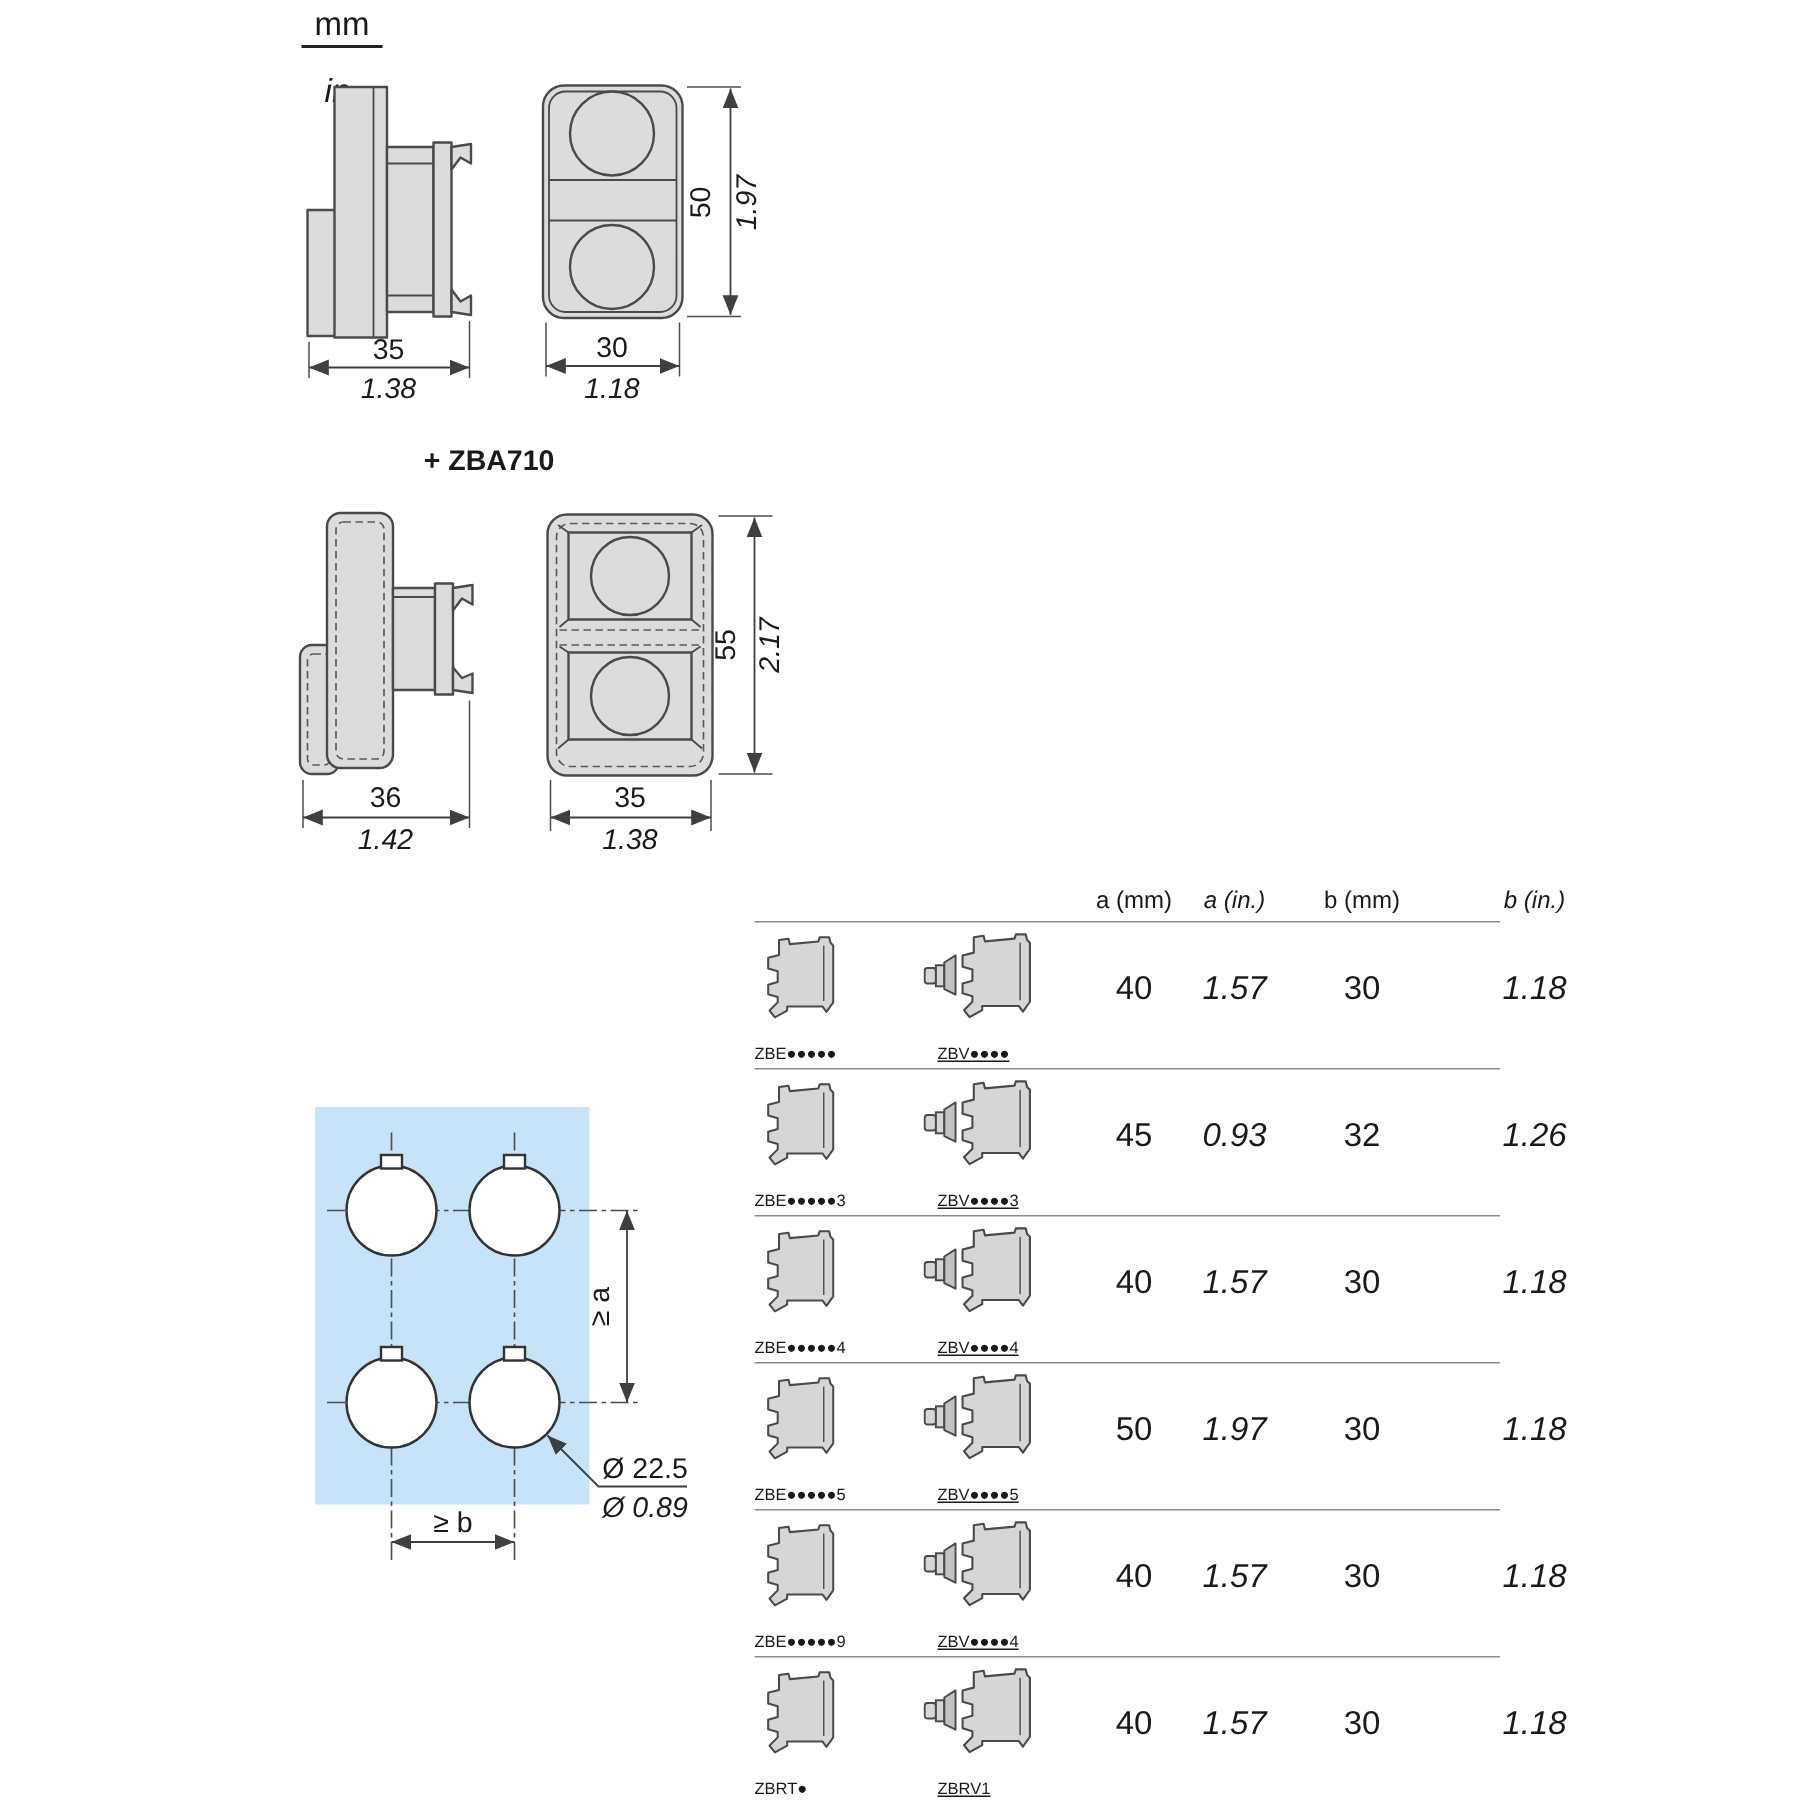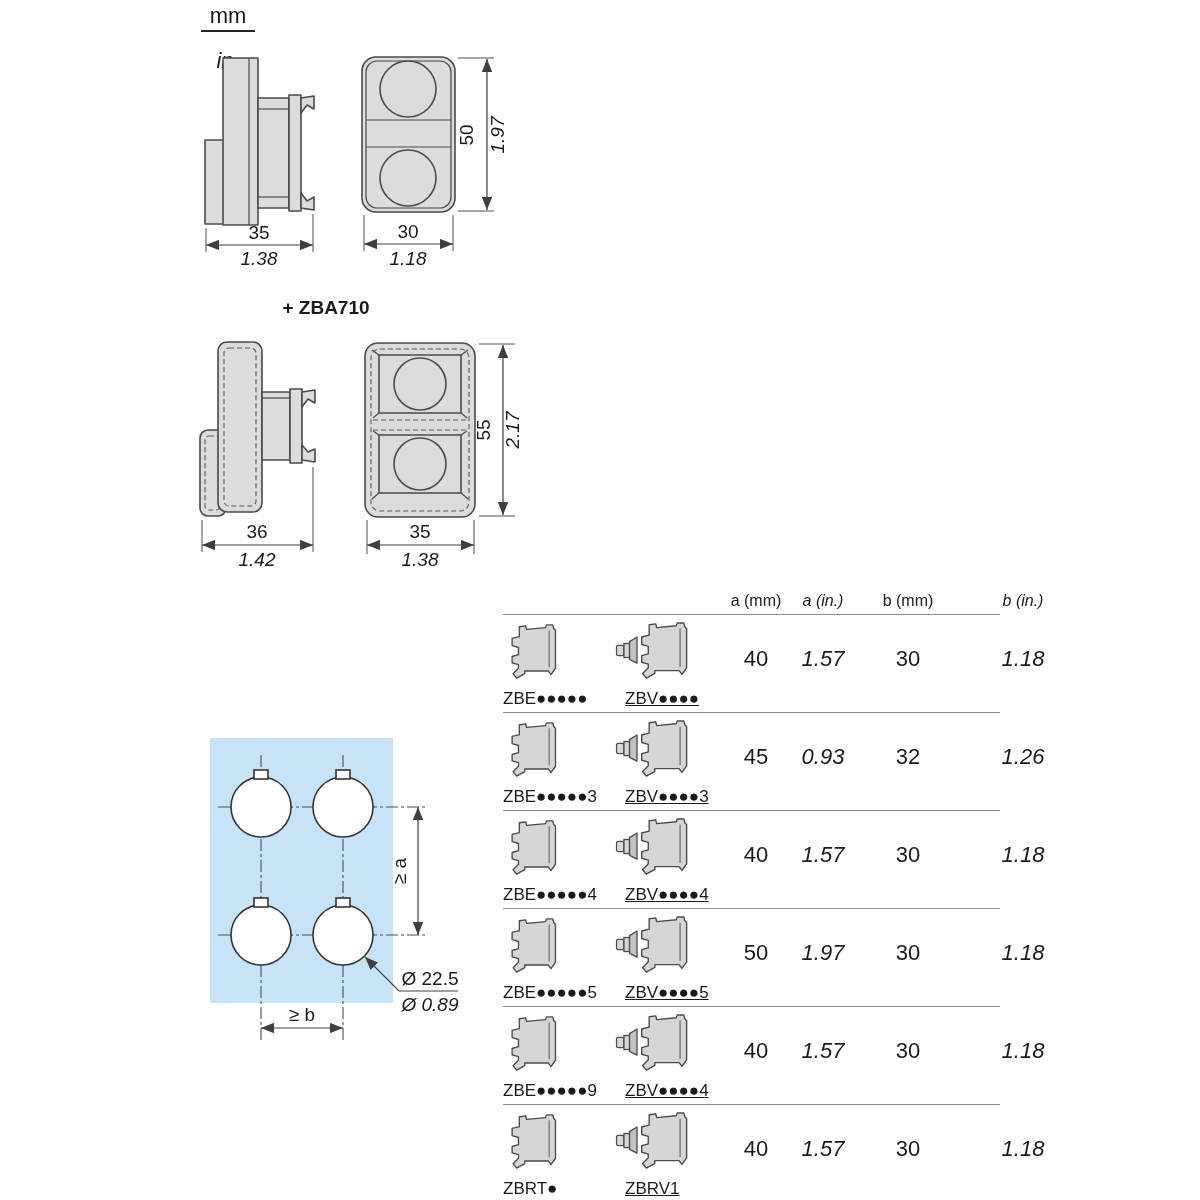--- a/index.html
+++ b/index.html
@@ -29,21 +29,21 @@
   .cline { stroke:#4d4d4d; stroke-width:1.1; fill:none; stroke-dasharray:12 3 3 3; }
 
   
   .dtable { position:absolute; left:503px; top:585px; width:497px; border-bottom:1px solid #8c8c8c; }
   .thead { position:relative; height:29px; }
   .thead span { position:absolute; bottom:4px; transform:translateX(-50%); font-size:16px; white-space:nowrap; }
   .th-it { font-style:italic; }
   .trow { position:relative; height:97px; border-top:1px solid #8c8c8c; }
   .cellval { position:absolute; top:31px; transform:translateX(-50%); font-size:22px; }
   .cv-it { font-style:italic; }
-  .mlabel { position:absolute; bottom:3px; font-size:17px; white-space:nowrap; }
+  .mlabel { position:absolute; bottom:3px; font-size:11px; white-space:nowrap; }
   .ml1 { left:0px; } .ml2 { left:122px;text-decoration:underline; }
   .icon1 { position:absolute; left:2px; top:9px; }
   .icon2 { position:absolute; left:112px; top:7px; }
 
   .c1 { left:253px; } .c2 { left:320px; } .c3 { left:405px; } .c4 { left:472px;margin-left:48px; }
 </style>
 </head>
 <body>
 
 <svg width="0" height="0" style="position:absolute" aria-hidden="true">

